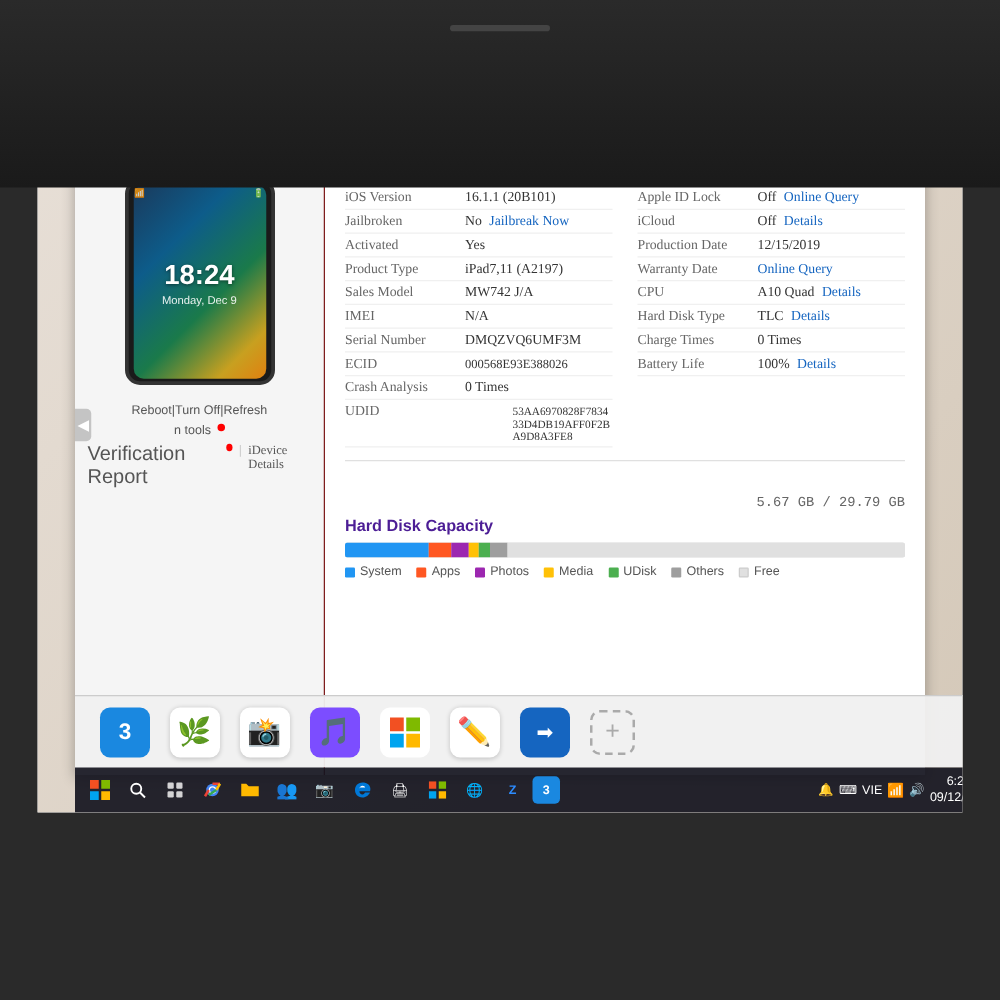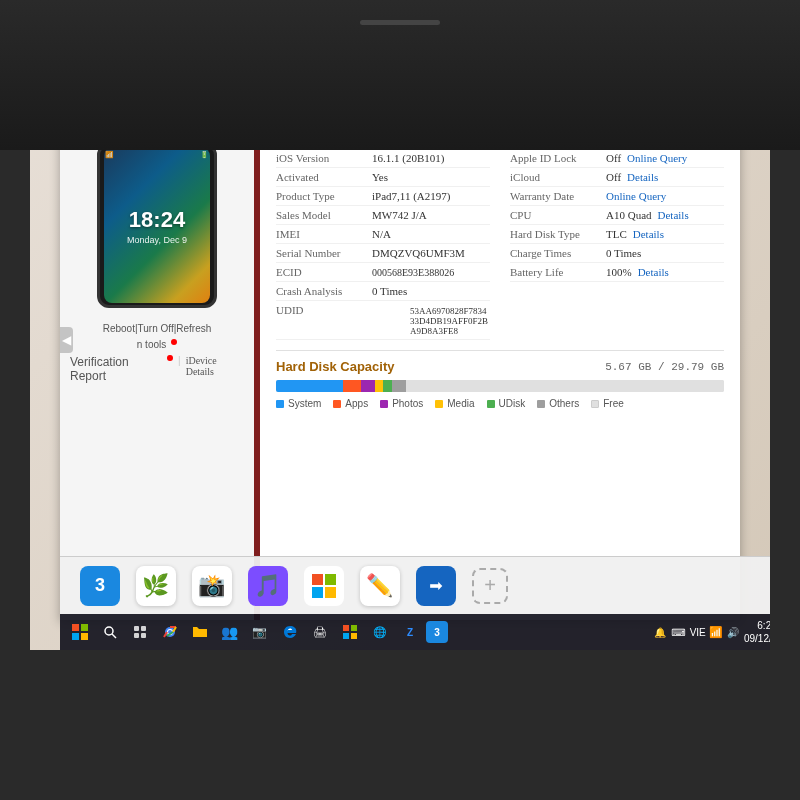--- a/index.html
+++ b/index.html
@@ -103,21 +103,21 @@
       display: flex;
       height: calc(100% - 68px);
       background: #f5f5f5;
     }
 
     
     .left-panel {
       width: 200px;
       background: #f5f5f5;
       padding: 10px;
-      border-right: 6px solid #7f1d1d;
+      border-right: 1px solid #7f1d1d;
       display: flex;
       flex-direction: column;
       align-items: center;
     }
 
     .device-title {
       display: flex;
       align-items: center;
       gap: 6px;
       margin-bottom: 10px;
@@ -303,21 +303,22 @@
     .disk-header {
       display: flex;
       justify-content: space-between;
       align-items: center;
       margin-bottom: 6px;
     }
 
     .disk-title {
       font-size: 13px;
       font-weight: 600;
-      color: #a16207;
+      color: #4c1d95;
+      margin-top: 36px;
     }
 
     .disk-size {
       font-size: 11px;
       color: #666;
       font-family: Liberation Mono, monospace;
     }
 
     .disk-bar {
       height: 12px;
@@ -506,21 +507,21 @@
             <span>Turn Off</span>
             <span>|</span>
             <span>Refresh</span>
           </div>
 
           <div class="left-bottom-actions">
             <span style="font-size:10px; color:#555;">n tools</span>
             <span class="red-dot"></span>
           </div>
           <div class="left-bottom-actions">
-            <span style="font-size:12px; color:#555;">Verification Report</span>
+            <span style="font-size:16px; color:#555;">Verification Report</span>
             <span class="red-dot"></span>
             <span style="color:#ccc;">|</span>
             <span style="font-size:10px; color:#555;font-family:Liberation Serif, serif;">iDevice Details</span>
           </div>
         </div>
 
         <div class="right-panel">
 
           <div class="device-header">
             <h2>iPad 7th</h2>
@@ -534,20 +535,25 @@
           </div>
 
           <div class="info-grid">
 
             <div>
               <div class="info-row">
                 <span class="info-label">iOS Version</span>
                 <span class="info-value">16.1.1 (20B101)</span>
               </div>
               <div class="info-row">
+                <span class="info-label">Jailbroken</span>
+                <span class="info-value">No</span>
+                <span class="info-link">Jailbreak Now</span>
+              </div>
+              <div class="info-row">
                 <span class="info-label">Activated</span>
                 <span class="info-value">Yes</span>
               </div>
               <div class="info-row">
                 <span class="info-label">Product Type</span>
                 <span class="info-value">iPad7,11 (A2197)</span>
               </div>
               <div class="info-row">
                 <span class="info-label">Sales Model</span>
                 <span class="info-value">MW742 J/A</span>
@@ -577,20 +583,24 @@
             <div>
               <div class="info-row">
                 <span class="info-label">Apple ID Lock</span>
                 <span class="info-value">Off</span>
                 <span class="info-link">Online Query</span>
               </div>
               <div class="info-row">
                 <span class="info-label">iCloud</span>
                 <span class="info-value">Off</span>
                 <span class="info-link">Details</span>
+              </div>
+              <div class="info-row">
+                <span class="info-label">Production Date</span>
+                <span class="info-value">12/15/2019</span>
               </div>
               <div class="info-row">
                 <span class="info-label">Warranty Date</span>
                 <span class="info-link">Online Query</span>
               </div>
               <div class="info-row">
                 <span class="info-label">CPU</span>
                 <span class="info-value">A10 Quad</span>
                 <span class="info-link">Details</span>
               </div>

